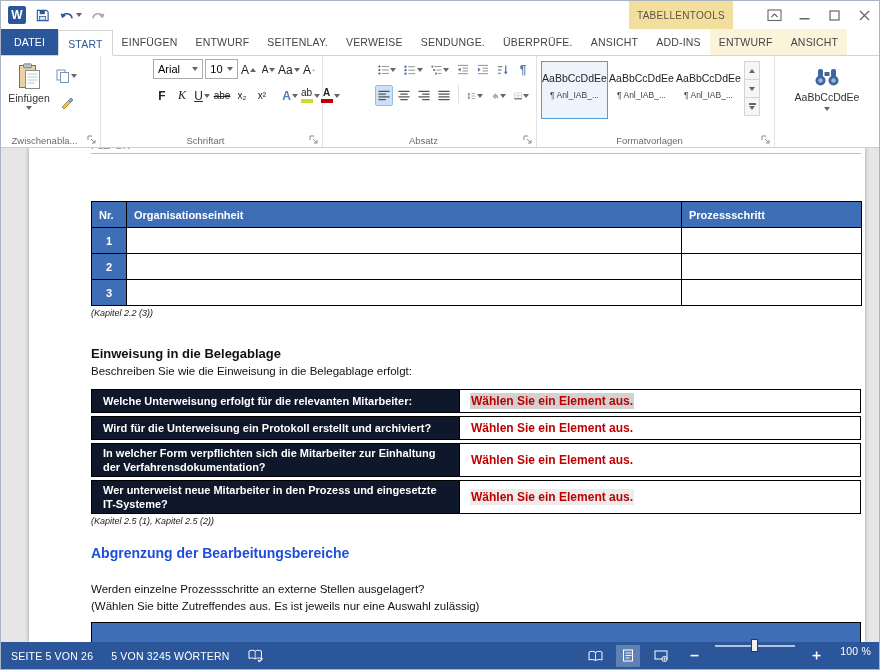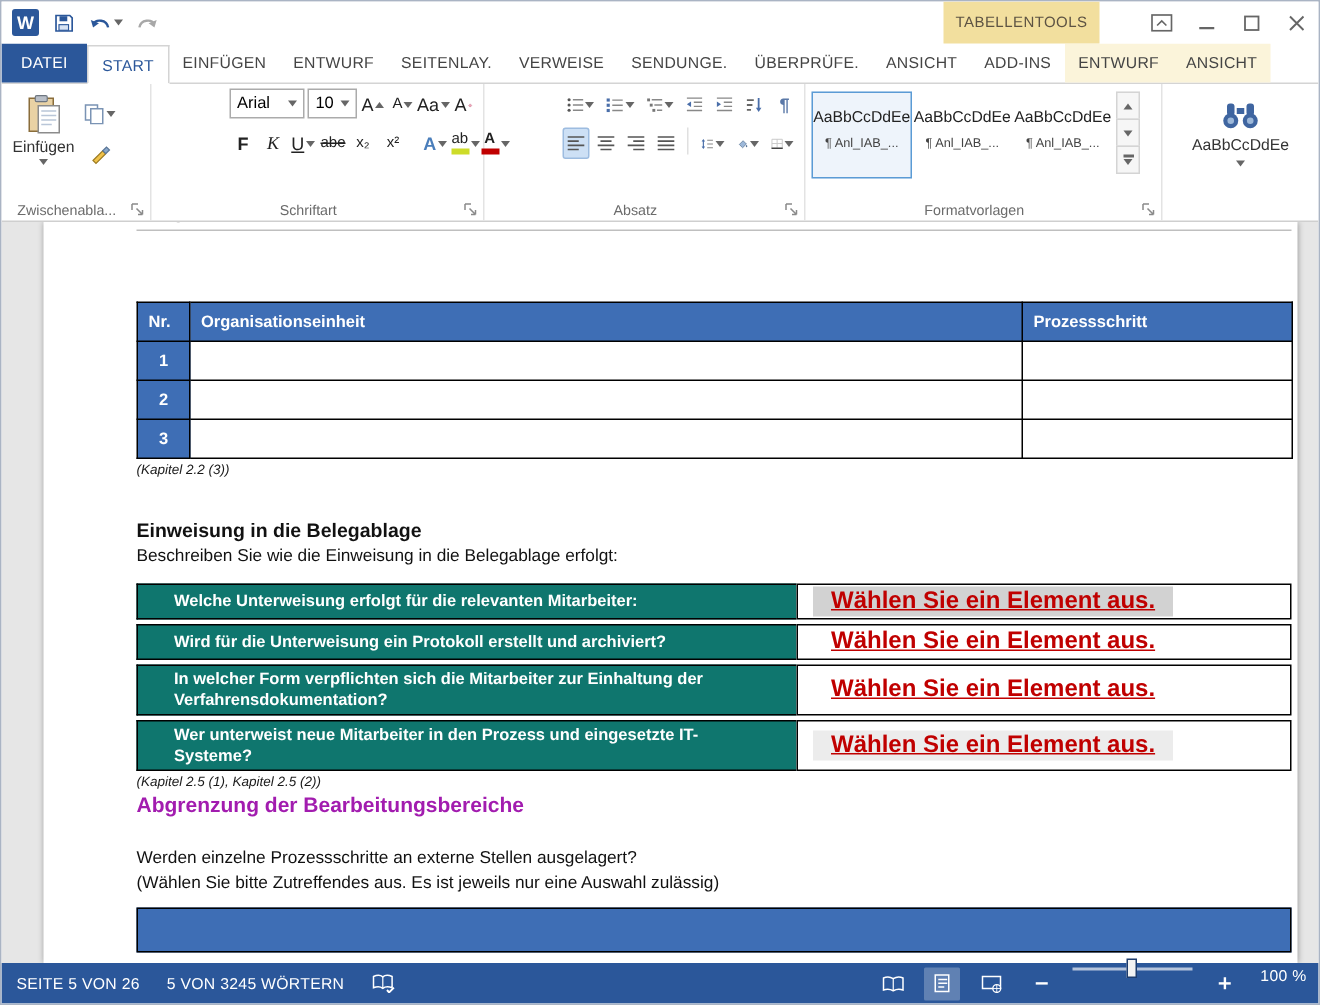--- a/index.html
+++ b/index.html
@@ -81,27 +81,27 @@
   table.t1 .c-org { width:555px; }
   table.t1 .c-proc { width:180px; }
   table.t1 td.num { background:#3e6eb5; color:#fff; font-weight:bold; text-align:center; }
 
   .caption { font-size:9px; font-style:italic; color:#1a1a1a; margin-top:2px; height:12px; }
   .h1 { font-size:13px; font-weight:bold; color:#111; margin-top:26px; height:17px; }
   .body-text { font-size:11.5px; color:#111; margin-top:2px; height:15px; }
   .qtable { margin-top:9px; width:770px; }
   .qrow { display:flex; margin-bottom:3px; }
   .qrow:last-child { margin-bottom:0; }
-  .qcell { width:440px; background:#0f766e; color:#fff; font-size:11px; font-weight:bold; line-height:1.3; padding:2px 24px; border:1px solid #000; border-right:none; display:flex; align-items:center; }
+  .qcell { width:368px; background:#0f172a; color:#fff; font-size:11px; font-weight:bold; line-height:1.3; padding:2px 11px; border:1px solid #000; border-right:none; display:flex; align-items:center; }
   .acell { flex:1; border:1px solid #000; background:#fff; display:flex; align-items:center; padding-left:10px; }
-  .answer { color:#c00000; font-weight:bold; font-size:16px; padding:1px 12px;text-decoration:underline; }
+  .answer { color:#c00000; font-weight:bold; font-size:12px; padding:1px 1px; }
   .shade-dark { background:#d2d2d2; }
   .shade-light { background:#ececec; }
   .h24 { height:24px; } .h34 { height:34px; }
-  .h2 { font-size:14px; font-weight:bold; color:#a21caf; height:18px; }
+  .h2 { font-size:14px; font-weight:bold; color:#1d4ed8; margin-top:17px; height:18px; }
   .q2 { margin-top:20px; }
   .hint { font-size:11.5px; color:#111; margin-top:2px; height:15px; }
   .partial-bar { width:770px; height:30px; background:#3e6eb5; border:1px solid #000; margin-top:7px; }
 
   
   .statusbar { height:27px; flex:0 0 27px; background:#2b579a; color:#fff; display:flex; align-items:center; font-size:10.5px; padding:0 8px 0 10px; }
   .sb-left { display:flex; align-items:center; gap:18px; }
   .sb-right { margin-left:auto; display:flex; align-items:flex-start; gap:9px; }
   .sb-item { letter-spacing:.2px; white-space:nowrap; }
   .view-btn { width:24px; height:22px; display:flex; align-items:center; justify-content:center; border-radius:1px; }

